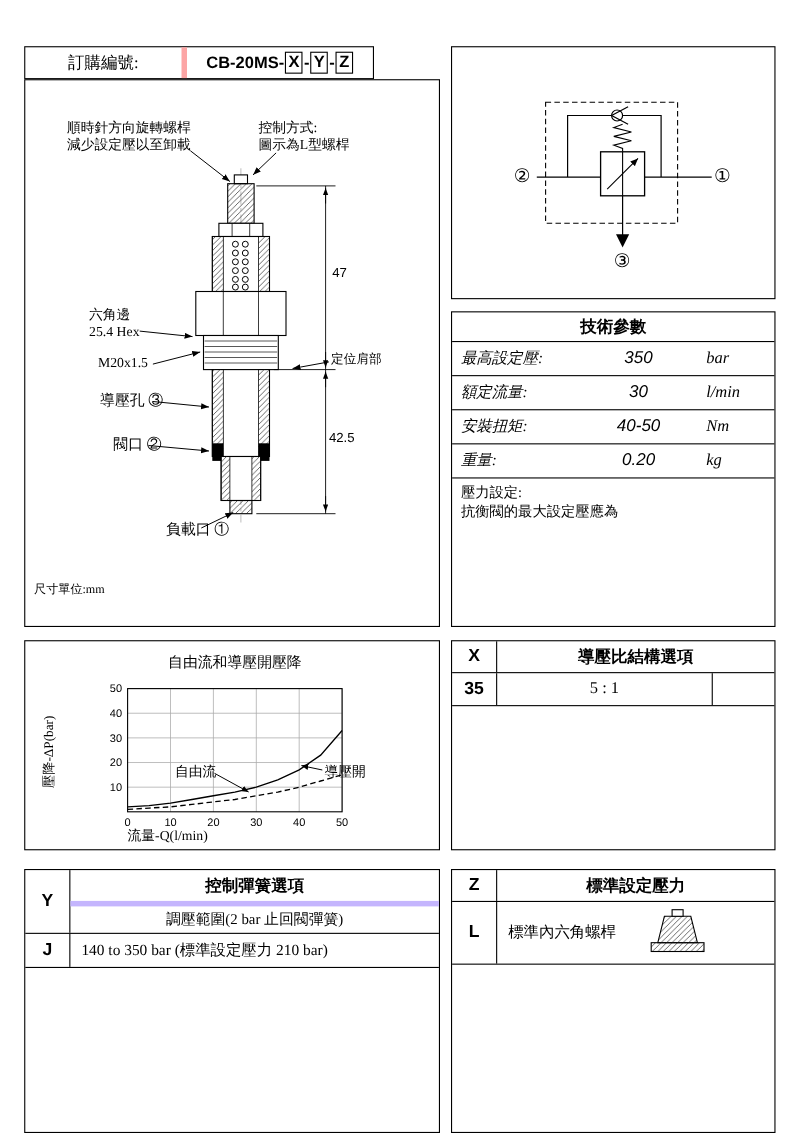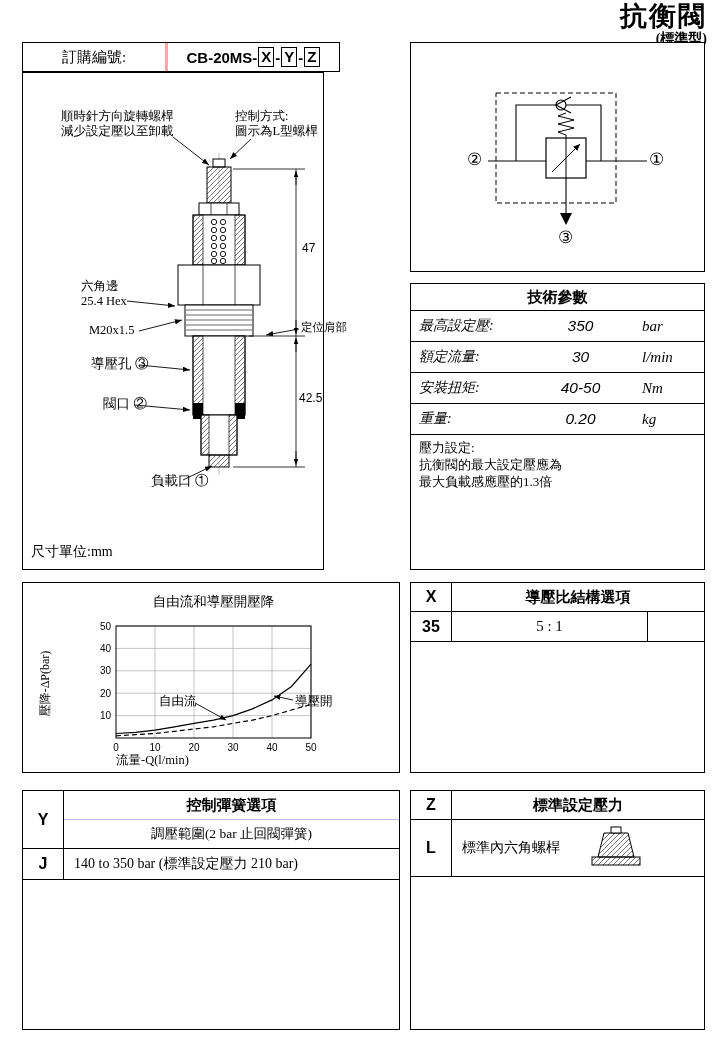--- a/index.html
+++ b/index.html
@@ -8,32 +8,32 @@
   .box{position:absolute;border:1px solid #000;box-sizing:border-box;background:#fff;}
 
   
   .doc-title{position:absolute;top:2px;right:20px;text-align:right;line-height:1.08;}
   .doc-title .t1{font-size:27px;font-weight:bold;letter-spacing:2px;}
   .doc-title .t2{font-size:14px;font-weight:bold;}
 
   
   .order-box{left:22px;top:42px;width:318px;height:30px;display:flex;}
   .order-label{width:142px;display:flex;align-items:center;justify-content:center;font-size:15px;}
-  .order-code{flex:1;border-left:3px solid #fca5a5;display:flex;align-items:center;justify-content:center;
+  .order-code{flex:1;border-left:5px solid #fca5a5;display:flex;align-items:center;justify-content:center;
       font-family:"Liberation Sans",sans-serif;font-weight:bold;font-size:15px;}
   .code-box{display:inline-block;border:1.5px solid #000;padding:0 2px;margin:0 1px;line-height:1.15;}
 
   
-  .main-box{left:22px;top:72px;width:302px;height:498px;}
+  .main-box{left:22px;top:72px;width:378px;height:498px;}
   .valve-svg{position:absolute;left:0;top:0;}
   .dlabel{position:absolute;font-size:12.5px;line-height:1.2;white-space:nowrap;}
   .dlabel.big{font-size:13.5px;margin-left:12px;}
   .dlabel.small{font-size:11.5px;}
   .dim-num{position:absolute;font-family:"Liberation Sans",sans-serif;font-size:12px;}
-  .unit-label{position:absolute;left:8px;top:470px;font-size:14px;}
+  .unit-label{position:absolute;left:8px;top:455px;font-size:11px;}
 
   
   .schem-box{left:410px;top:42px;width:295px;height:230px;}
   .schem-port{position:absolute;font-size:17px;}
 
   
   .tech-box{left:410px;top:283px;width:295px;height:287px;}
   .tech-title{height:26px;border-bottom:1px solid #000;display:flex;align-items:center;justify-content:center;
       font-weight:bold;font-size:15px;font-family:Liberation Serif, serif;}
   .tech-row{display:flex;align-items:center;height:30px;border-bottom:1px solid #000;font-style:italic;}
@@ -56,37 +56,33 @@
   .zopt-box{left:410px;top:790px;width:295px;height:240px;}
   .opt-head{display:flex;border-bottom:1px solid #000;height:28px;}
   .opt-code{width:40px;border-right:1px solid #000;display:flex;align-items:center;justify-content:center;
       font-weight:bold;font-size:16px;font-family:"Liberation Sans",sans-serif;}
   .opt-title{flex:1;display:flex;align-items:center;justify-content:center;font-weight:bold;font-size:15px;}
   .opt-row{display:flex;border-bottom:1px solid #000;height:29px;}
   .opt-val-center{flex:1;display:flex;align-items:center;justify-content:center;font-size:15px;}
   .opt-cell-right{width:56px;border-left:1px solid #000;}
   .y-head{display:flex;border-bottom:1px solid #000;height:57px;}
   .y-head-right{flex:1;display:flex;flex-direction:column;}
-  .y-title{height:28px;border-bottom:1px solid #c4b5fd;display:flex;align-items:center;justify-content:center;
+  .y-title{height:28px;border-bottom:5px solid #c4b5fd;display:flex;align-items:center;justify-content:center;
       font-weight:bold;font-size:15px;}
   .y-sub{flex:1;display:flex;align-items:center;justify-content:center;font-size:13.5px;}
   .opt-val-left{flex:1;display:flex;align-items:center;padding-left:10px;font-size:14px;}
   .z-row{display:flex;border-bottom:1px solid #000;height:56px;}
   .z-content{flex:1;display:flex;align-items:center;padding-left:10px;font-size:14px;position:relative;}
   .z-icon{position:absolute;right:60px;top:5px;}
 </style>
 </head>
 <body>
 
 <div class="page">
 
-  <div class="doc-title">
-    <div class="t1">抗衡閥</div>
-    <div class="t2">(標準型)</div>
-  </div>
 
   <div class="box order-box">
     <div class="order-label">訂購編號:</div>
     <div class="order-code">
       <span>CB-20MS-</span>
       <span class="code-box">X</span>
       <span>-</span>
       <span class="code-box">Y</span>
       <span>-</span>
       <span class="code-box">Z</span>
@@ -233,21 +229,20 @@
       <span class="t-unit">Nm</span>
     </div>
     <div class="tech-row">
       <span class="t-label">重量:</span>
       <span class="t-val">0.20</span>
       <span class="t-unit">kg</span>
     </div>
     <div class="tech-note">
       <div>壓力設定:</div>
       <div>抗衡閥的最大設定壓應為</div>
-      <div>最大負載感應壓的1.3倍</div>
     </div>
   </div>
 
   <div class="box chart-box">
     <div class="chart-title">自由流和導壓開壓降</div>
     <div class="chart-ylabel">壓降-ΔP(bar)</div>
     <div class="chart-xlabel">流量-Q(l/min)</div>
     <svg id="flow-chart" width="376" height="189" viewBox="0 0 376 189" style="position:absolute;left:0;top:0;">
       <defs>
         <marker id="chartArr" markerWidth="8" markerHeight="6" refX="7" refY="3" orient="auto">

